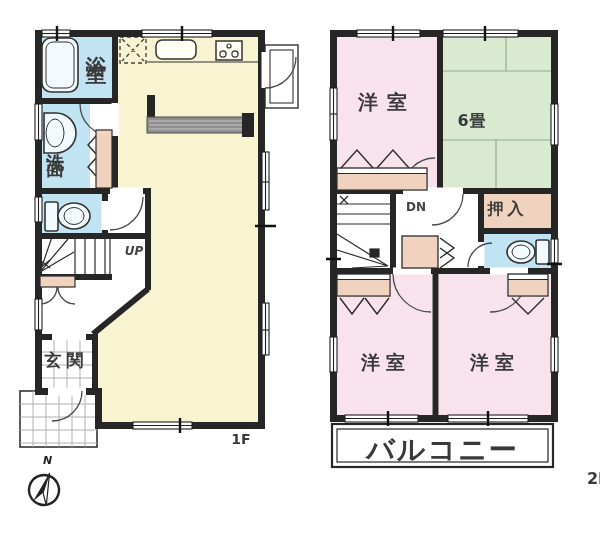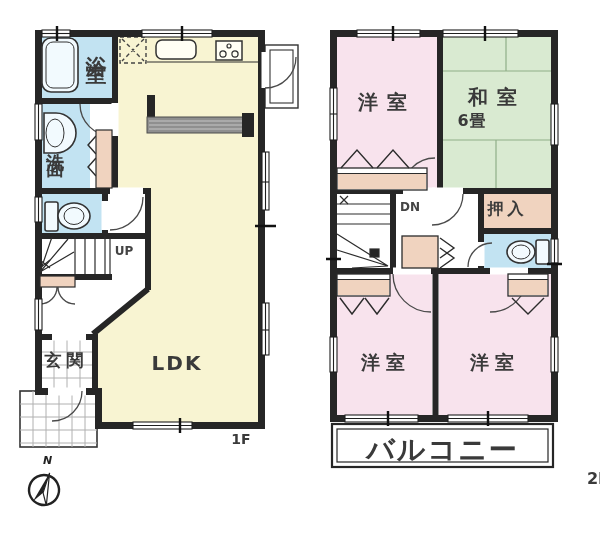--- a/index.html
+++ b/index.html
@@ -282,30 +282,28 @@
     <g transform="rotate(18 44 490)">
       <circle cx="44" cy="490" r="15" fill="none" stroke="#222" stroke-width="2.4"></circle>
       <polygon points="44,472 37,504 44,493" fill="#222"></polygon>
       <polygon points="44,472 51,504 44,493" fill="#ffffff" stroke="#222" stroke-width="1.2"></polygon>
     </g>
   </g>
 </svg>
 
 <div class="lbl vtext" style="left:85px;top:39px;font-size:21px;letter-spacing:6px;">浴室</div>
 <div class="lbl vtext" style="left:46px;top:138px;font-size:18px;letter-spacing:8px;">洗面</div>
-<div class="lbl ctr" style="left:137px;top:353px;width:80px;font-size:20px;letter-spacing:2px;">LDK</div>
 <div class="lbl ctr" style="left:38px;top:352px;width:57px;font-size:17px;letter-spacing:5px;">玄関</div>
-<div class="lbl ctr" style="left:104px;top:245px;width:40px;font-size:12px;color:#444;">UP</div>
+<div class="lbl ctr" style="left:114px;top:245px;width:40px;font-size:12px;color:#444;font-style:italic;">UP</div>
 <div class="lbl ctr" style="left:222px;top:432px;width:38px;font-size:14px;">1F</div>
 
 <div class="lbl ctr" style="left:350px;top:92px;width:74px;font-size:20px;letter-spacing:9px;">洋室</div>
-<div class="lbl ctr" style="left:457px;top:87px;width:80px;font-size:20px;letter-spacing:9px;">和室</div>
 <div class="lbl ctr" style="left:432px;top:113px;width:80px;font-size:16px;letter-spacing:1px;">6畳</div>
 <div class="lbl ctr" style="left:484px;top:201px;width:47px;font-size:16px;letter-spacing:4px;">押入</div>
-<div class="lbl ctr" style="left:394px;top:201px;width:32px;font-size:12px;color:#444;">DN</div>
+<div class="lbl ctr" style="left:394px;top:201px;width:32px;font-size:12px;color:#444;text-align:right;">DN</div>
 <div class="lbl ctr" style="left:348px;top:353px;width:76px;font-size:19px;letter-spacing:6px;">洋室</div>
 <div class="lbl ctr" style="left:457px;top:353px;width:76px;font-size:19px;letter-spacing:6px;">洋室</div>
 <div class="lbl ctr" style="left:337px;top:436px;width:211px;font-size:28px;letter-spacing:2px;">バルコニー</div>
 <div class="lbl ctr" style="left:536px;top:471px;width:38px;font-size:16px;margin-left:43px;">2F</div>
 
 <div class="lbl" style="left:43px;top:455px;font-size:11px;font-style:italic;color:#222;">N</div>
 
 
 </div>
 

